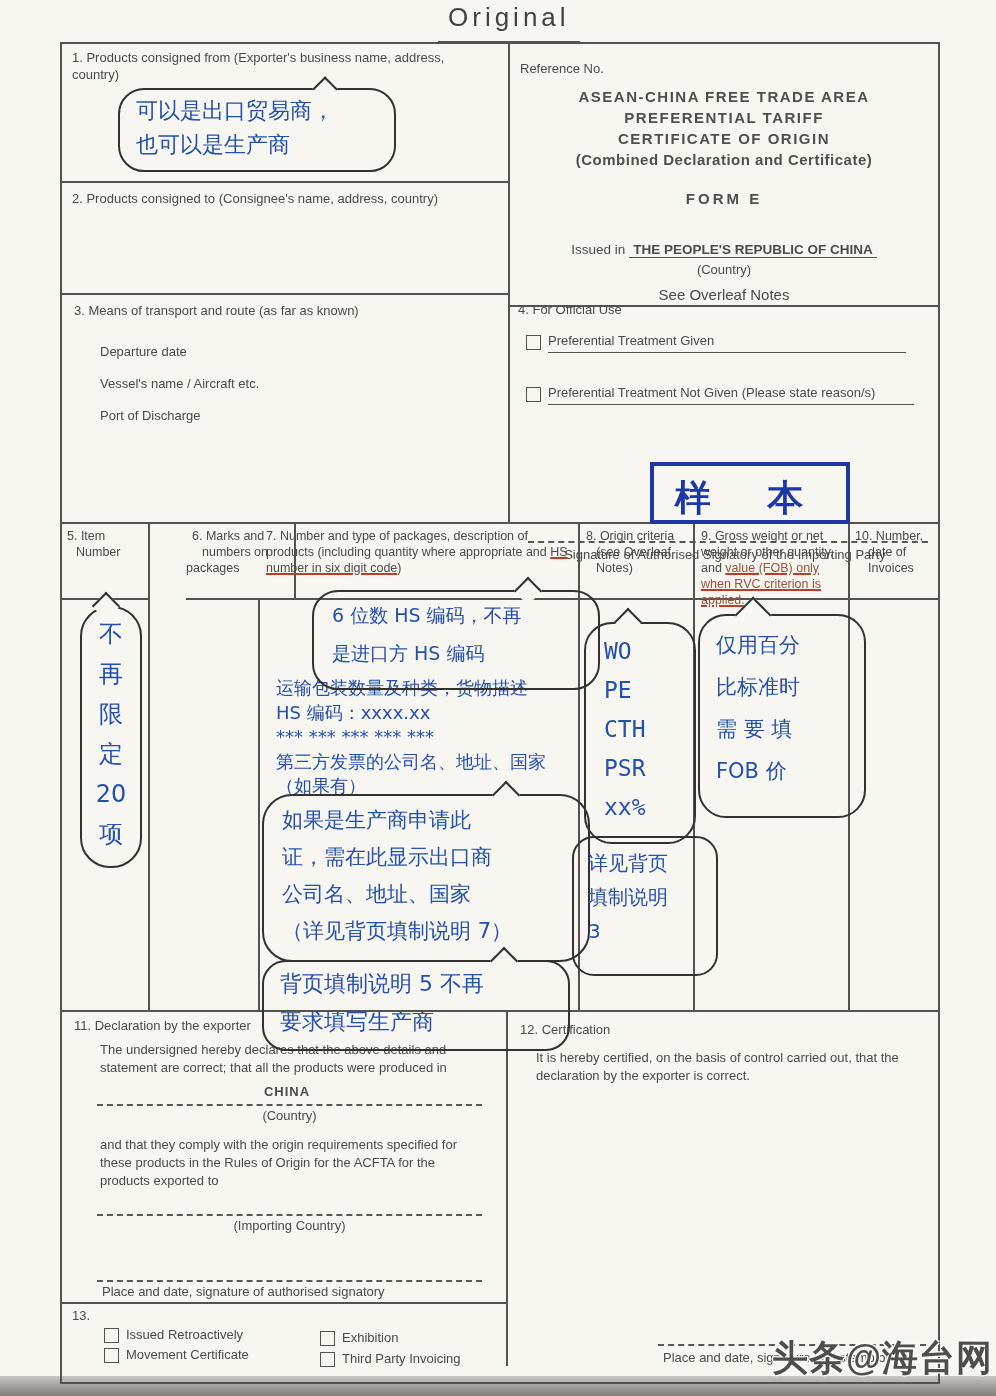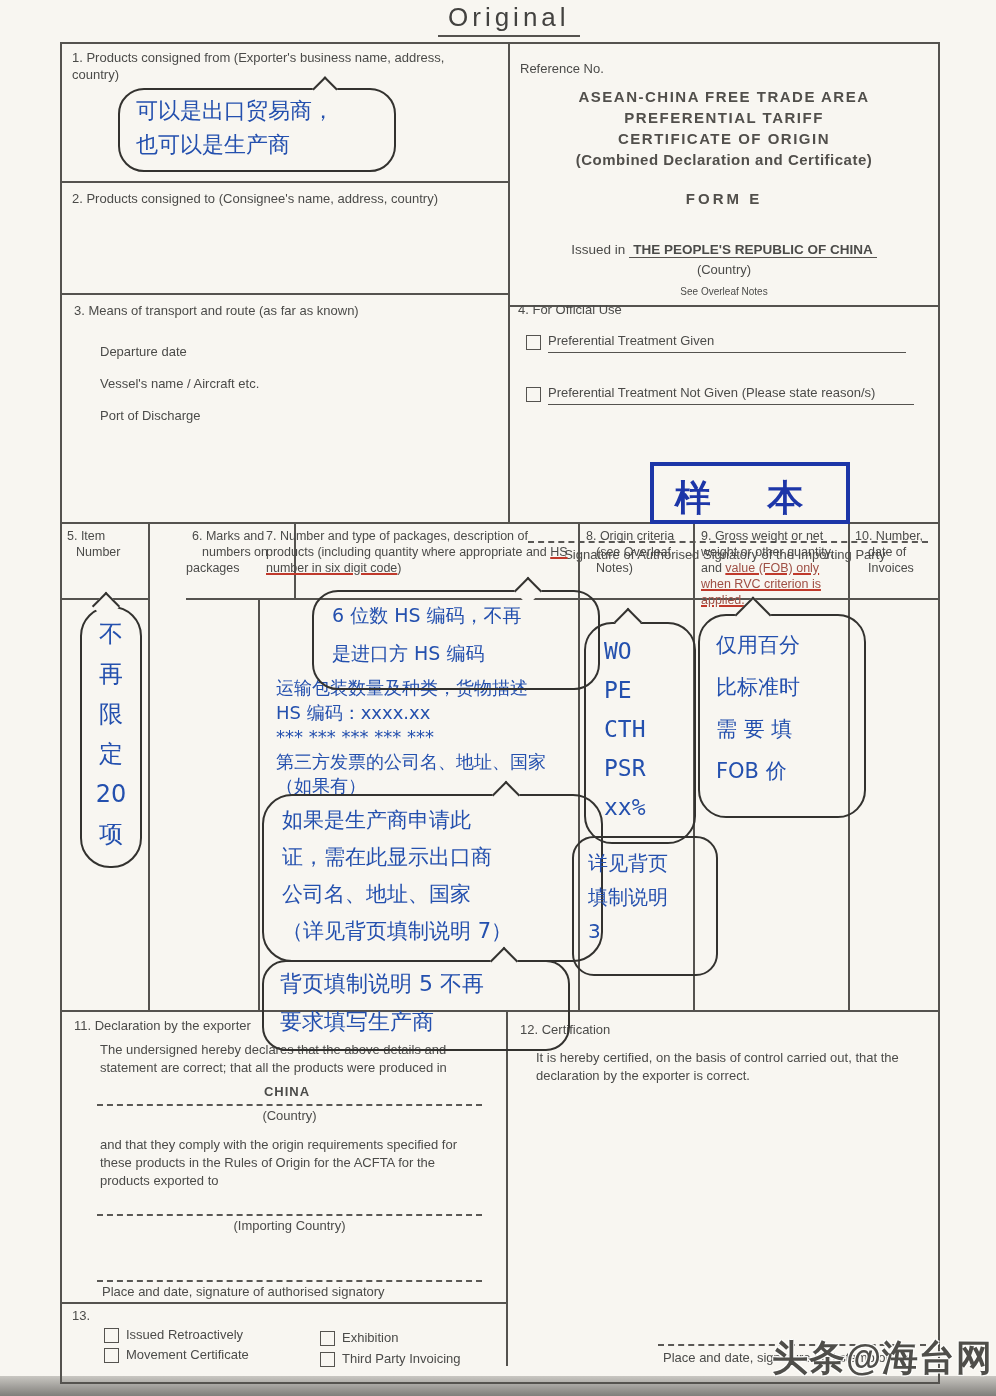--- a/index.html
+++ b/index.html
@@ -32,21 +32,21 @@
       text-shadow:1px 1px 0 #fdfdfb,-1px -1px 0 #fdfdfb,1px -1px 0 #fdfdfb,-1px 1px 0 #fdfdfb;}
   .strip{position:absolute;left:0;top:1376px;width:996px;height:20px;z-index:1;
          background:linear-gradient(to bottom,#c9c7c2,#807e7a);}
   .ctr{text-align:center;}
 </style>
 </head>
 <body>
 
 <div class="sheet">
 
-  <div class="abs" style="left:438px;top:2px;font-size:26px;letter-spacing:4px;color:#434240;border-bottom:2px solid #55534f;padding:0 10px 2px 10px;">Original</div>
+  <div class="abs" style="left:438px;top:2px;font-size:26px;letter-spacing:4px;color:#434240;border-bottom:2px solid #55534f;padding:0 10px 8px 10px;">Original</div>
 
   <div class="strip"></div>
 
   <div class="form">
 
     <div class="cellb br bb" style="left:0;top:0;width:448px;height:139px;">
       <div class="lbl" style="padding:6px 10px;width:400px;">1. Products consigned from (Exporter's business name, address, country)</div>
     </div>
 
     <div class="cellb br bb" style="left:0;top:139px;width:448px;height:112px;">
@@ -58,21 +58,21 @@
       <div class="ttl abs" style="left:0;top:32px;width:428px;">ASEAN-CHINA FREE TRADE AREA</div>
       <div class="ttl abs" style="left:0;top:53px;width:428px;">PREFERENTIAL TARIFF</div>
       <div class="ttl abs" style="left:0;top:74px;width:428px;">CERTIFICATE OF ORIGIN</div>
       <div class="ttl abs" style="left:0;top:95px;width:428px;letter-spacing:0.5px;">(Combined Declaration and Certificate)</div>
       <div class="ttl abs" style="left:0;top:134px;width:428px;letter-spacing:3px;">FORM E</div>
       <div class="abs" style="left:0;top:186px;width:428px;text-align:center;font-size:13.5px;">
         <span>Issued in</span>
         <span class="uline" style="font-weight:bold;padding:0 4px;">THE PEOPLE'S REPUBLIC OF CHINA</span>
       </div>
       <div class="abs ctr" style="left:0;top:206px;width:428px;font-size:13px;">(Country)</div>
-      <div class="abs ctr" style="left:0;top:230px;width:428px;font-size:10px;">See Overleaf Notes</div>
+      <div class="abs ctr" style="left:0;top:230px;width:428px;font-size:15px;">See Overleaf Notes</div>
     </div>
 
     <div class="cellb br bb" style="left:0;top:251px;width:448px;height:229px;">
       <div class="lbl" style="position:absolute;left:12px;top:8px;">3. Means of transport and route (as far as known)</div>
       <div class="lbl" style="position:absolute;left:38px;top:49px;">Departure date</div>
       <div class="lbl" style="position:absolute;left:38px;top:81px;">Vessel's name / Aircraft etc.</div>
       <div class="lbl" style="position:absolute;left:38px;top:113px;">Port of Discharge</div>
     </div>
 
     <div class="cellb bb" style="left:448px;top:251px;width:428px;height:229px;">
@@ -183,21 +183,21 @@
   </div>
 
   <div class="blue abs" style="left:276px;top:676px;font-size:18px;line-height:24.5px;z-index:4;">
     <div>运输包装数量及种类，货物描述</div>
     <div>HS 编码：xxxx.xx</div>
     <div>*** *** *** *** ***</div>
     <div>第三方发票的公司名、地址、国家</div>
     <div>（如果有）</div>
   </div>
 
-  <div class="bubble" style="left:262px;top:794px;width:302px;height:158px;font-size:21px;line-height:37px;padding:6px 17px 0 18px;border-radius:30px;">
+  <div class="bubble" style="left:262px;top:794px;width:302px;height:158px;font-size:21px;line-height:37px;padding:6px 4px 0 18px;border-radius:30px;">
     <div class="tail" style="left:232px;top:-11px;width:18px;height:18px;"></div>
     <div>如果是生产商申请此</div>
     <div>证，需在此显示出口商</div>
     <div>公司名、地址、国家</div>
     <div>（详见背页填制说明 7）</div>
   </div>
 
   <div class="bubble" style="left:262px;top:960px;width:288px;height:84px;font-size:22px;line-height:38px;padding:3px 0 0 16px;border-radius:24px;">
     <div class="tail" style="left:230px;top:-11px;width:18px;height:18px;"></div>
     <div>背页填制说明 5 不再</div>

